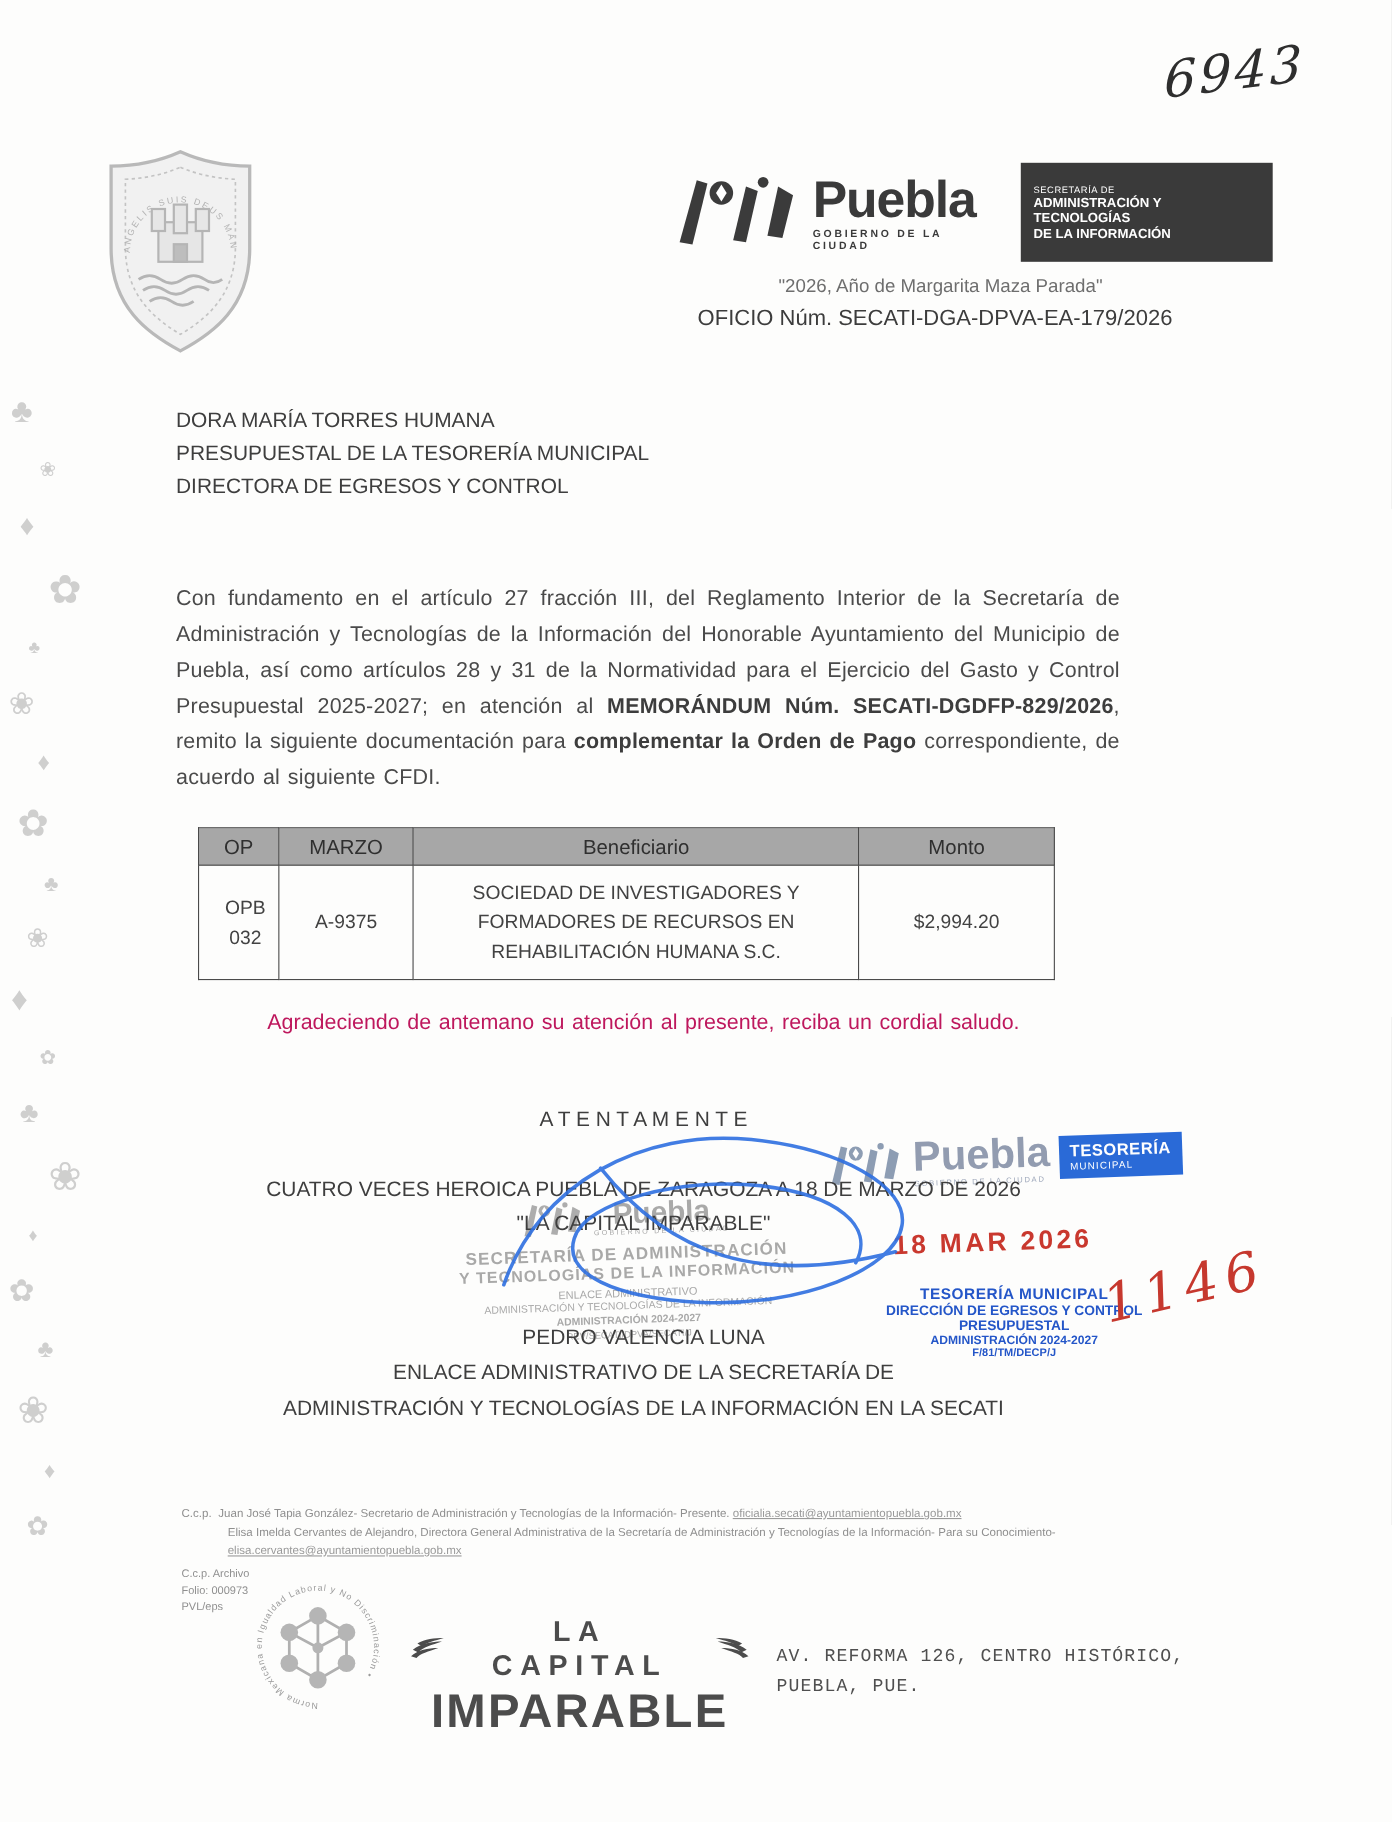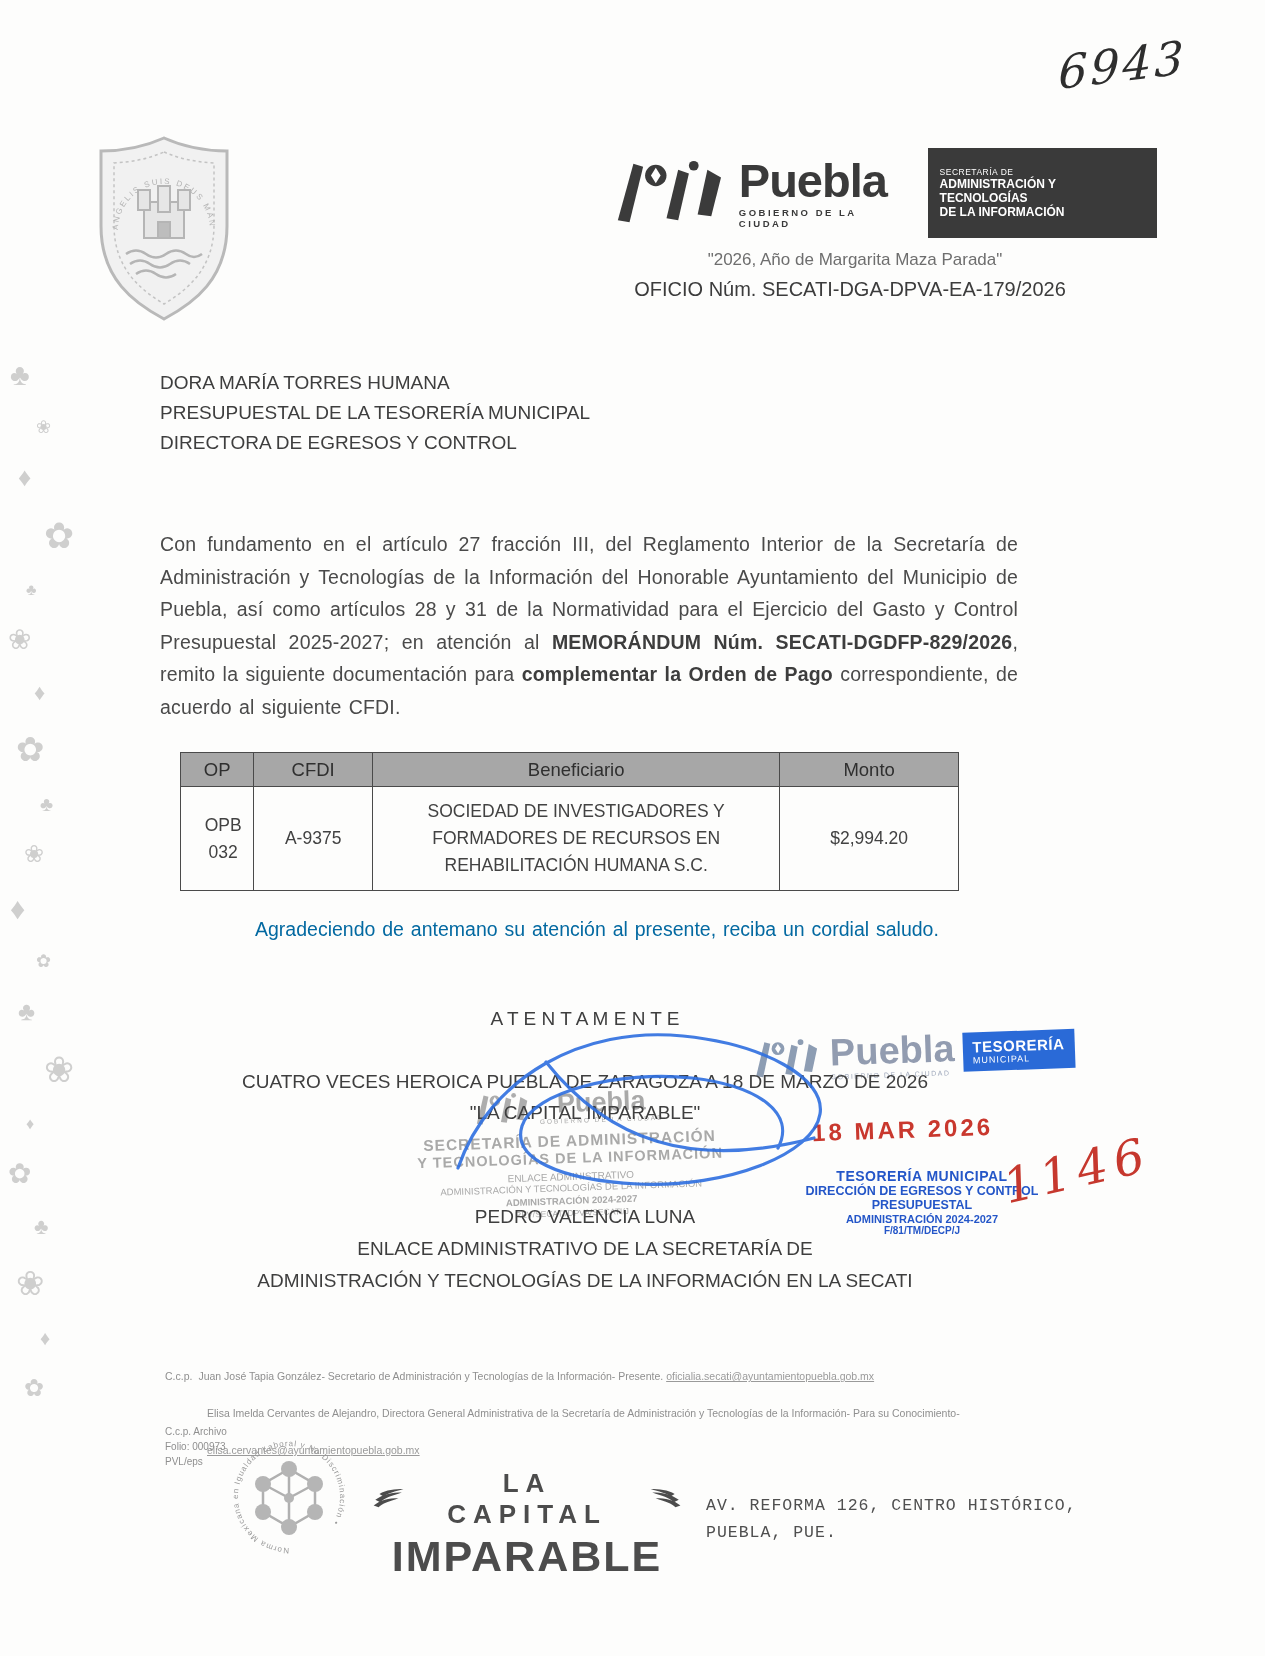--- a/index.html
+++ b/index.html
@@ -37,21 +37,21 @@
   .body-p b { color:#3d3d3d; }
 
   table.cfdi { left:180px; top:752px; width:779px; border-collapse:collapse; color:#424242; }
   table.cfdi th, table.cfdi td { border:1.6px solid #4a4a4a; }
   table.cfdi th { background:#a7a7a7; color:#2f2f2f; font-weight:normal; font-size:18.5px; height:34px; }
   table.cfdi td { font-size:17.5px; height:104px; text-align:center; line-height:27px; }
   td.op { text-align:left; padding-left:12px; width:78px; line-height:26px; }
   th.h-op { width:78px; } th.h-cfdi { width:134px; } th.h-ben { width:446px; } th.h-monto { width:199px; }
   td.ben { padding:0 30px; }
 
-  .closing { left:160px; top:912px; width:858px; color:#0369a1; font-size:19.5px; line-height:34px;
+  .closing { left:148px; top:912px; width:858px; color:#be185d; font-size:19.5px; line-height:34px;
              text-align:justify; text-indent:95px; word-spacing:1.5px; }
 
   .sig { left:150px; width:870px; text-align:center; color:#3e3e3e; z-index:4; }
   .atent { top:1008px; font-size:19px; }
   .citydate { top:1071px; font-size:19px; }
   .slogan { top:1102px; font-size:19px; }
   .signame { top:1206px; font-size:19px; }
   .sigrole1 { top:1238px; font-size:19px; }
   .sigrole2 { top:1270px; font-size:19px; }
 
@@ -86,21 +86,21 @@
   .bo1 { font-size:14px; font-weight:bold; letter-spacing:.5px; }
   .bo2, .bo3 { font-size:12.5px; font-weight:bold; }
   .bo4 { font-size:11px; font-weight:bold; margin-top:1px; }
   .bo5 { font-size:10px; font-weight:bold; }
 
   .scribble { left:428px; top:1018px; z-index:6; pointer-events:none; }
 
   
   .ccp { left:165px; top:1368px; width:910px; color:#8f8f8f; font-size:10.5px; line-height:17px; }
   .ccp .lbl { margin-right:6px; }
-  .ccp .ind { padding-left:42px;margin-top:20px; }
+  .ccp .ind { padding-left:42px; }
   .ccp .mail { text-decoration:underline; color:#9a9a9a; }
   .folioblk { left:165px; top:1424px; color:#8f8f8f; font-size:10px; line-height:15px; }
 
   .badge { left:228px; top:1436px; }
 
   .capital { left:372px; top:1468px; width:310px; text-align:center; color:#4c4c4c; }
   .capital .l1 { display:flex; align-items:center; justify-content:center; gap:20px;
                  font-size:26px; font-weight:bold; letter-spacing:7px; }
   .capital .l2 { font-size:43px; font-weight:800; letter-spacing:2px; margin-top:2px; }
 
@@ -203,21 +203,21 @@
     <div>PRESUPUESTAL DE LA TESORERÍA MUNICIPAL</div>
     <div>DIRECTORA DE EGRESOS Y CONTROL</div>
   </div>
 
   <p class="abs body-p"><span>Con fundamento en el artículo 27 fracción III, del Reglamento Interior de la Secretaría de Administración y Tecnologías de la Información del Honorable Ayuntamiento del Municipio de Puebla, así como artículos 28 y 31 de la Normatividad para el Ejercicio del Gasto y Control Presupuestal 2025-2027; en atención al </span><b>MEMORÁNDUM Núm. SECATI-DGDFP-829/2026</b><span>, remito la siguiente documentación para </span><b>complementar la Orden de Pago</b><span> correspondiente, de acuerdo al siguiente CFDI.</span></p>
 
   <table class="abs cfdi">
     <thead>
       <tr>
         <th class="h-op">OP</th>
-        <th class="h-cfdi">CFDI</th>
+        <th class="h-cfdi">MARZO</th>
         <th class="h-ben">Beneficiario</th>
         <th class="h-monto">Monto</th>
       </tr>
     </thead>
     <tbody>
       <tr>
         <td class="op">OPB 032</td>
         <td>A-9375</td>
         <td class="ben">SOCIEDAD DE INVESTIGADORES Y FORMADORES DE RECURSOS EN REHABILITACIÓN HUMANA S.C.</td>
         <td>$2,994.20</td>

